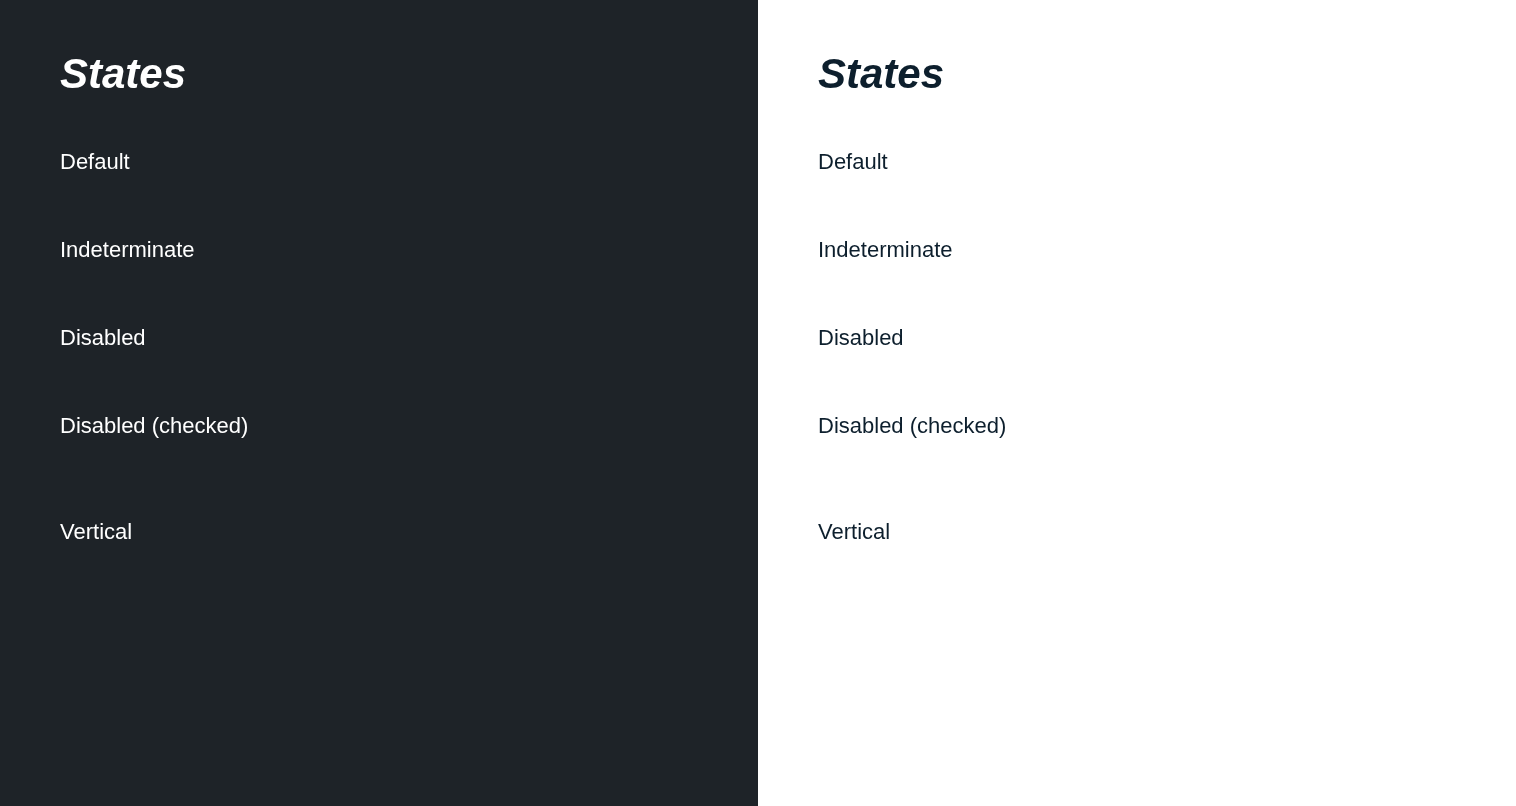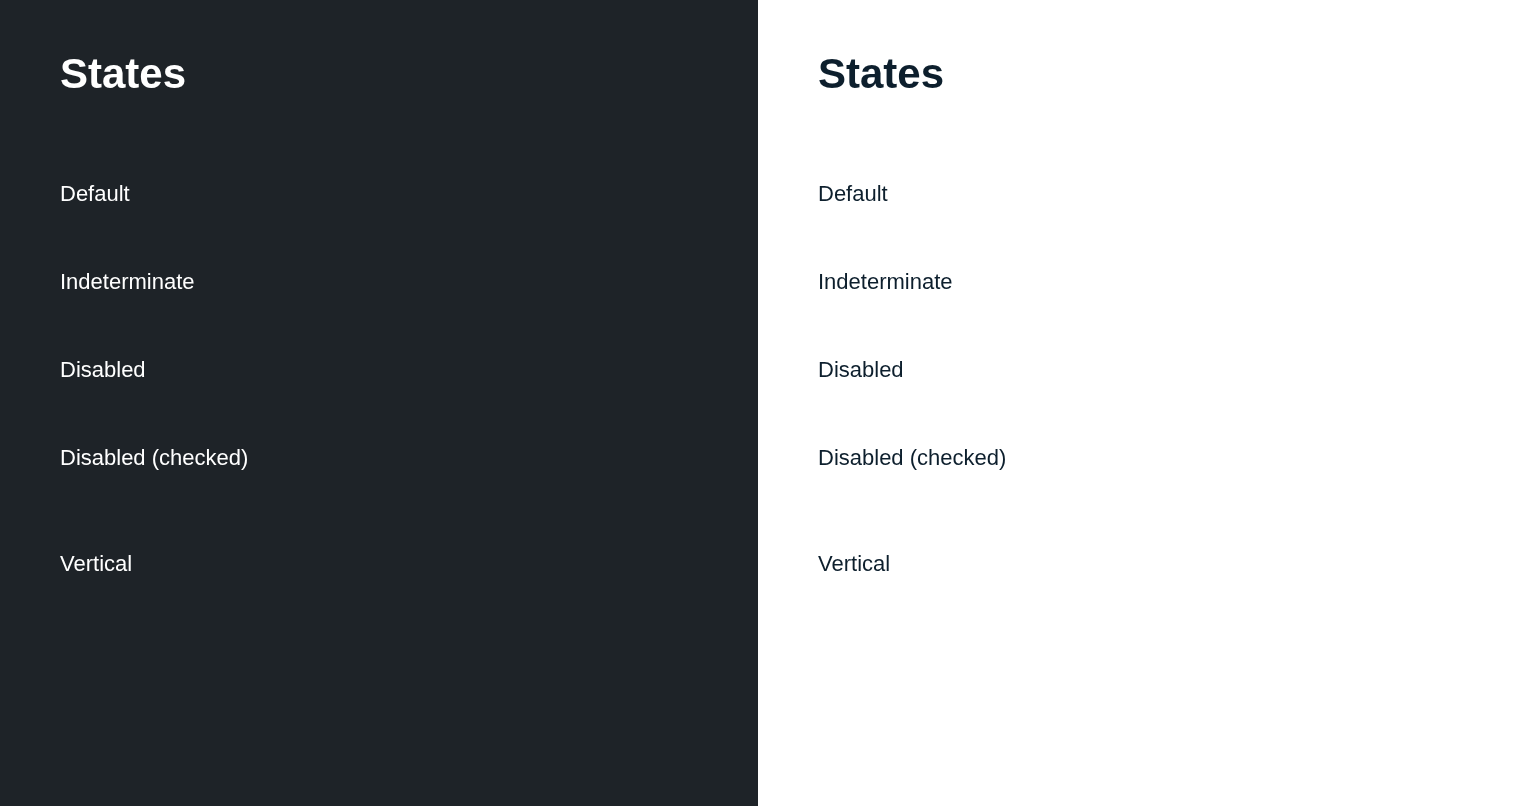--- a/index.html
+++ b/index.html
@@ -23,21 +23,22 @@
       background-color: #1e2328;
     }
 
     .panel-light {
       background-color: #ffffff;
     }
 
     .panel-title {
       font-size: 42px;
       font-weight: 700;
-      margin-bottom: 52px;
+      margin-bottom: 20px;
+      font-style: italic;
     }
 
     .panel-dark .panel-title {
       color: #ffffff;
     }
 
     .panel-light .panel-title {
       color: #0d1f2d;
     }
 

